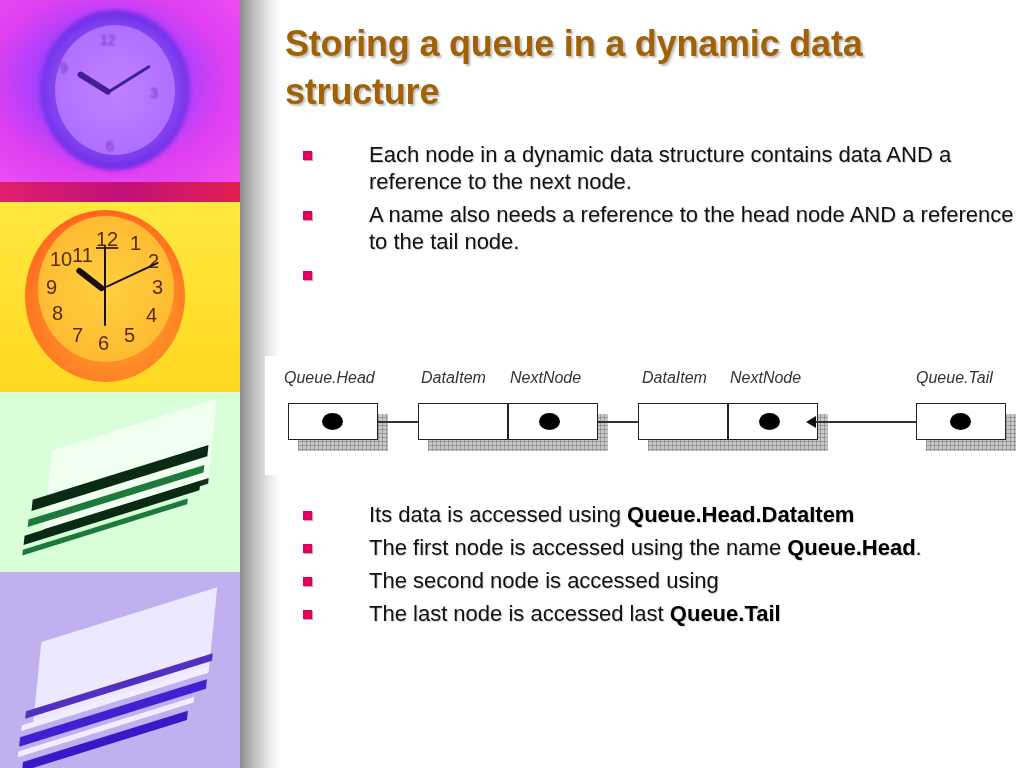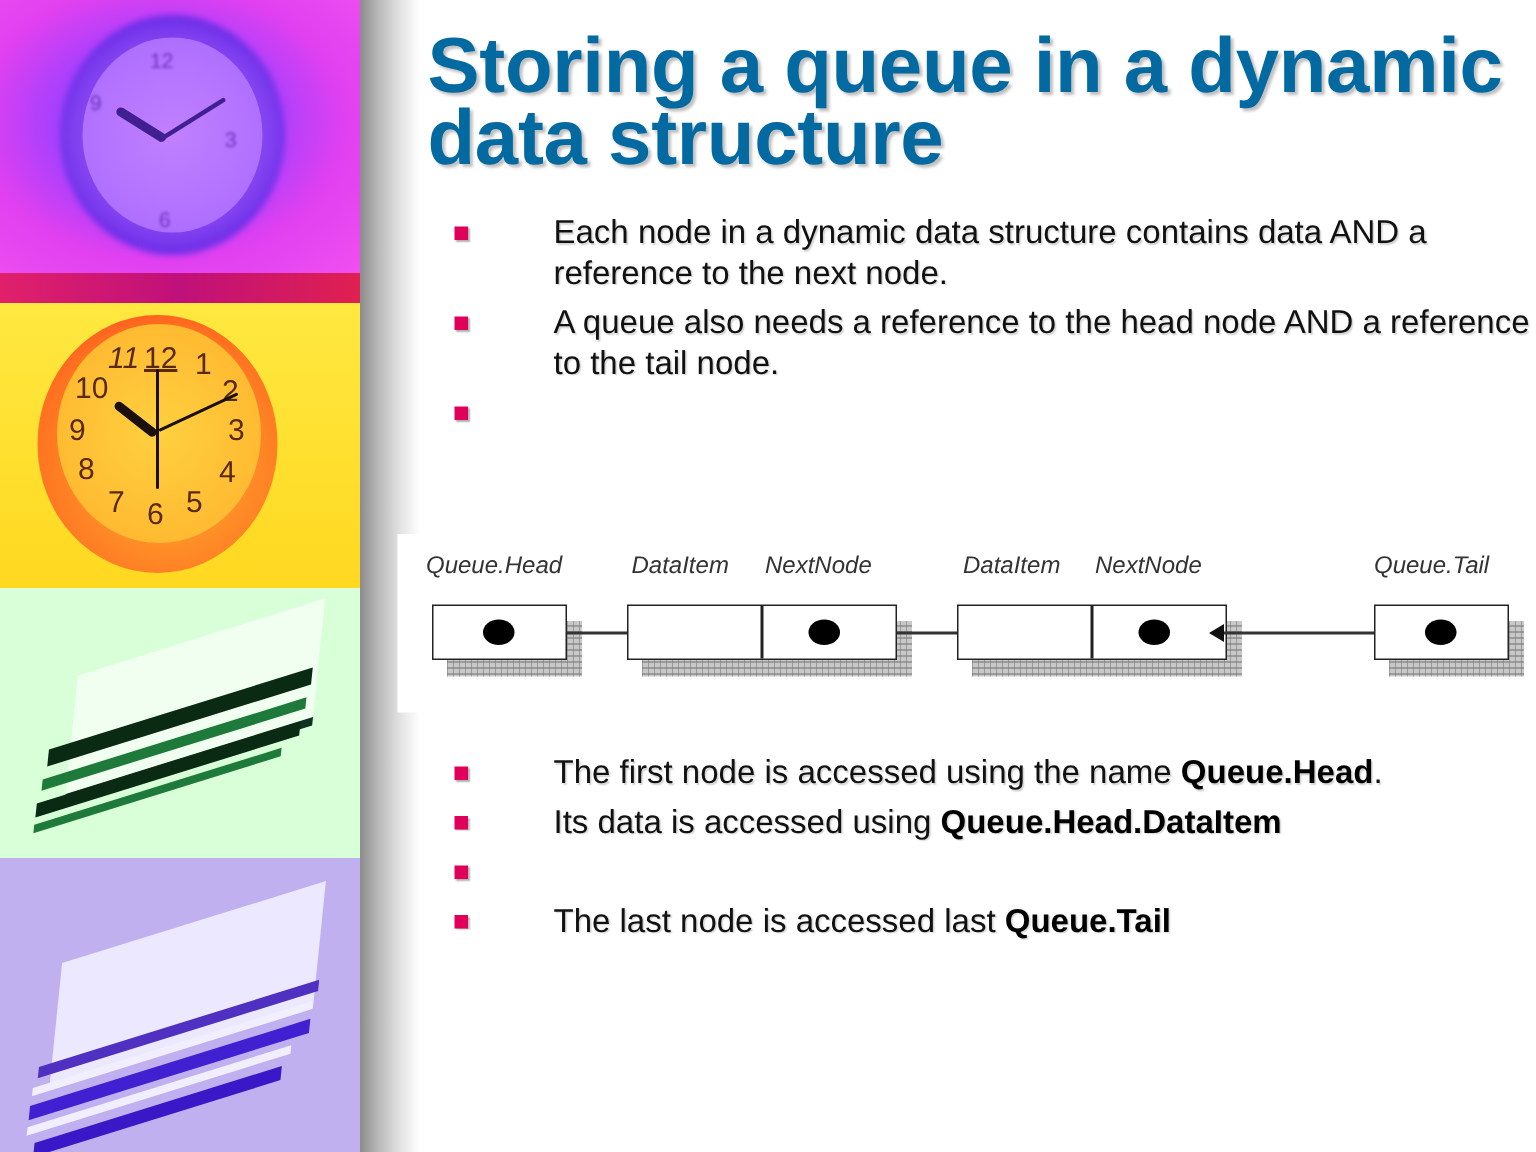--- a/index.html
+++ b/index.html
@@ -23,21 +23,21 @@
     .clock-num { position: absolute; font-family: "Liberation Sans", sans-serif; font-size: 20px; color: #5a2a10; }
     .clock1 .clock-num { color: #7030c0; font-size: 14px; filter: blur(1px); }
     .hand { position: absolute; background: #1a1010; transform-origin: 0 50%; border-radius: 3px; }
     .clock1 .hand { background: #402090; }
     .book-sheet { position: absolute; transform: skewX(-25deg) rotate(-20deg); }
 
     
     .side-shadow { position: absolute; left: 240px; top: 0; width: 40px; height: 768px; background: linear-gradient(90deg, #8c8c8c 0%, #b8b8b8 30%, #e6e6e6 70%, #ffffff 100%); }
 
     
-    .title { position: absolute; left: 285px; top: 20px; width: 720px; font-size: 52px; line-height: 48px; color: #0369a1; text-shadow: 2px 2px 2px rgba(0,0,0,0.25); letter-spacing: -0.2px; }
+    .title { position: absolute; left: 285px; top: 20px; width: 720px; font-size: 36px; line-height: 48px; color: #a16207; text-shadow: 2px 2px 2px rgba(0,0,0,0.25); letter-spacing: -0.2px; }
 
     
     .bullet-list { position: absolute; left: 301px; width: 720px; list-style: none; }
     .bullet-list.upper { top: 141px; }
     .bullet-list.lower { top: 501px; }
     .bullet-item { position: relative; padding-left: 68px; font-size: 22px; line-height: 27px; color: #111; text-shadow: 1px 1px 1px rgba(0,0,0,0.18); margin-bottom: 6px; }
     .bullet-list.lower .bullet-item { margin-bottom: 6px; line-height: 27px; }
     .bullet-marker { position: absolute; left: 2px; top: 10px; width: 9px; height: 9px; background: #e0005a; box-shadow: 1px 1px 1px rgba(0,0,0,0.3); }
     .bullet-item b { font-weight: bold; color: #000; }
 
@@ -79,21 +79,21 @@
     <span class="clock-num" style="left:130px;top:30px;">1</span>
     <span class="clock-num" style="left:148px;top:48px;">2</span>
     <span class="clock-num" style="left:152px;top:74px;">3</span>
     <span class="clock-num" style="left:146px;top:102px;">4</span>
     <span class="clock-num" style="left:124px;top:122px;">5</span>
     <span class="clock-num" style="left:98px;top:130px;">6</span>
     <span class="clock-num" style="left:72px;top:122px;">7</span>
     <span class="clock-num" style="left:52px;top:100px;">8</span>
     <span class="clock-num" style="left:46px;top:74px;">9</span>
     <span class="clock-num" style="left:50px;top:46px;">10</span>
-    <span class="clock-num" style="left:72px;top:26px;font-style:italic;">11</span>
+    <span class="clock-num" style="left:72px;top:42px;">11</span>
     <div class="hand" style="left:77px;top:64px;width:34px;height:6px;transform:rotate(38deg);"></div>
     <div class="hand" style="left:106px;top:84px;width:58px;height:2px;transform:rotate(-25deg);"></div>
     <div class="hand" style="left:104px;top:44px;width:2px;height:80px;"></div>
   </div>
   <div class="panel panel-books1">
     <div class="book-sheet" style="left:55px;top:30px;width:150px;height:90px;background:#f0fff0;border-bottom:6px solid #103020;"></div>
     <div class="book-sheet" style="left:40px;top:80px;width:160px;height:12px;background:#0a2a14;"></div>
     <div class="book-sheet" style="left:36px;top:100px;width:160px;height:8px;background:#1e7a3a;"></div>
     <div class="book-sheet" style="left:32px;top:116px;width:160px;height:10px;background:#0a2a14;"></div>
     <div class="book-sheet" style="left:30px;top:132px;width:150px;height:6px;background:#1e7a3a;"></div>
@@ -111,21 +111,21 @@
 
 <h1 class="title">Storing a queue in a dynamic data structure</h1>
 
 <ul class="bullet-list upper">
   <li class="bullet-item">
     <span class="bullet-marker"></span>
     <span>Each node in a dynamic data structure contains data AND a reference to the next node.</span>
   </li>
   <li class="bullet-item">
     <span class="bullet-marker"></span>
-    <span>A queue also needs a reference to the head node AND a reference to the tail node.</span>
+    <span>A name also needs a reference to the head node AND a reference to the tail node.</span>
   </li>
   <li class="bullet-item">
     <span class="bullet-marker"></span>
   </li>
 </ul>
 
 <div class="diagram">
   <span class="dlabel" style="left:19px;">Queue.Head</span>
   <span class="dlabel" style="left:156px;">DataItem</span>
   <span class="dlabel" style="left:245px;">NextNode</span>
@@ -159,27 +159,27 @@
   <div class="link" style="left:551px;width:100px;"></div>
 
   <div class="node" style="left:651px;width:90px;">
     <span class="dot" style="left:33px;"></span>
   </div>
 </div>
 
 <ul class="bullet-list lower">
   <li class="bullet-item">
     <span class="bullet-marker"></span>
+    <span>Its data is accessed using </span><b>Queue.Head.DataItem</b>
+  </li>
+  <li class="bullet-item">
+    <span class="bullet-marker"></span>
     <span>The first node is accessed using the name </span><b>Queue.Head</b><span>.</span>
   </li>
   <li class="bullet-item">
     <span class="bullet-marker"></span>
-    <span>Its data is accessed using </span><b>Queue.Head.DataItem</b>
-  </li>
-  <li class="bullet-item">
-    <span class="bullet-marker"></span>
-    <br>
+    <span>The second node is accessed using </span><br>
   </li>
   <li class="bullet-item">
     <span class="bullet-marker"></span>
     <span>The last node is accessed last </span><b>Queue.Tail</b>
   </li>
 </ul>
 
 </body></html>

